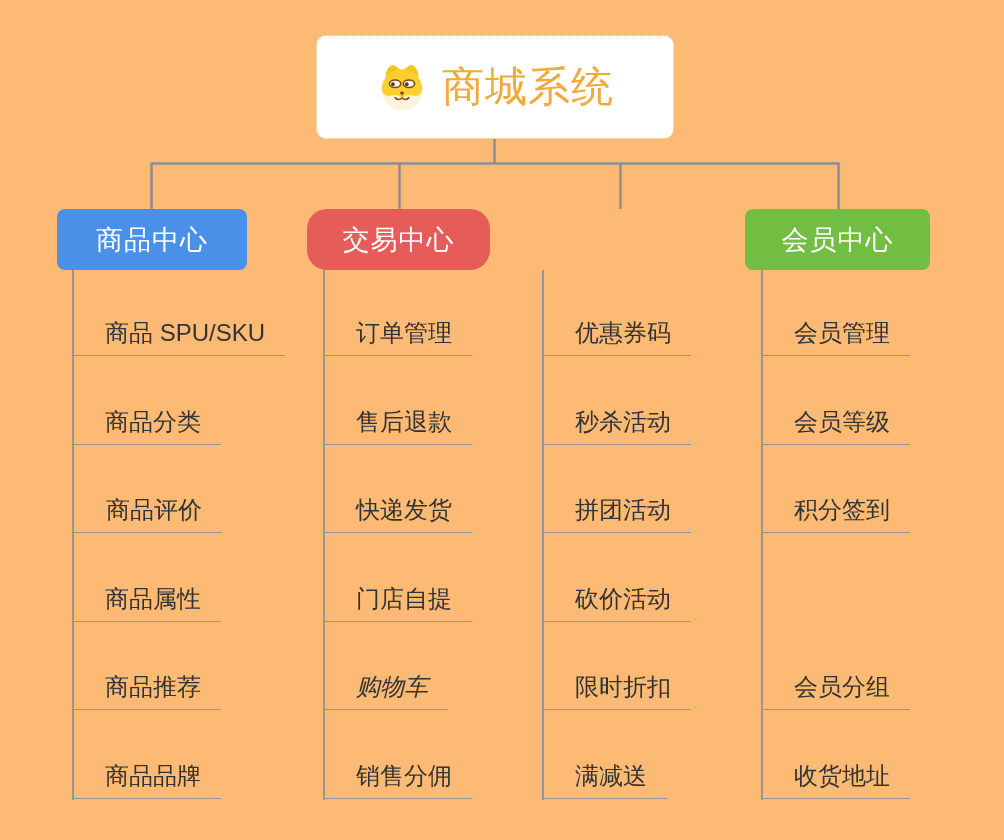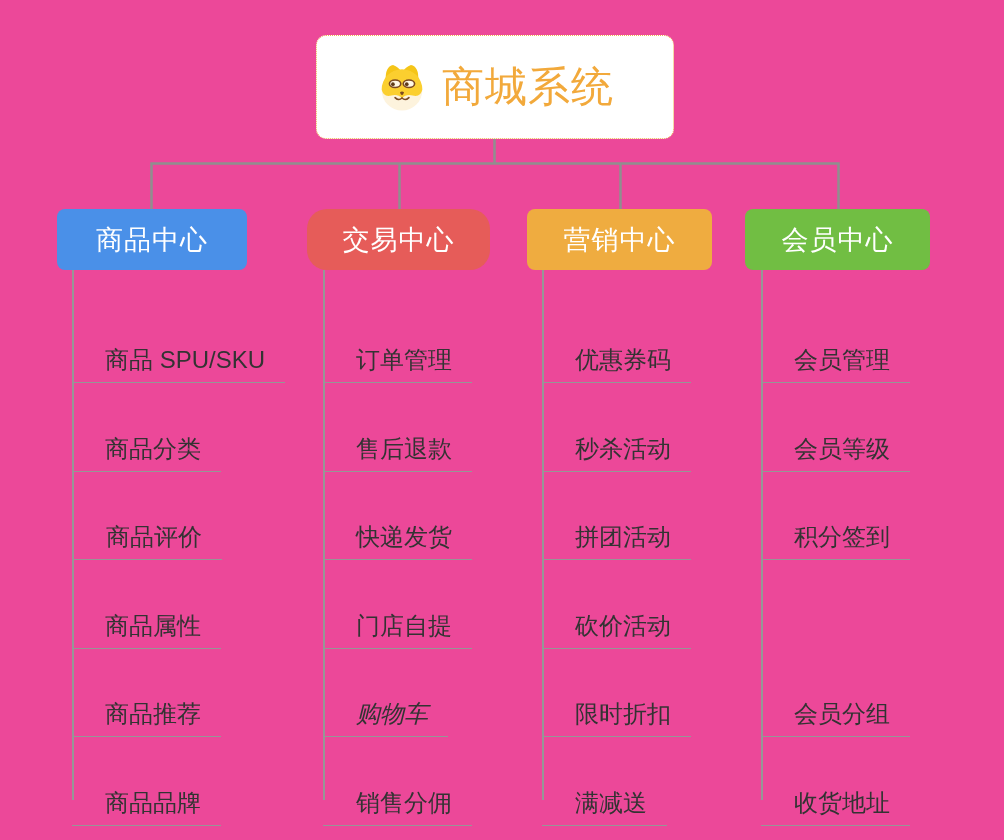--- a/index.html
+++ b/index.html
@@ -3,21 +3,21 @@
 <meta charset="utf-8">
 <style>
   html,body{margin:0;padding:0;}
   body{
     font-family:"Liberation Sans","DejaVu Sans",sans-serif;
     background:#fafafa;
   }
   #canvas{
     position:relative;
     width:1004px;height:840px;
-    background:#ec4899;
+    background:#fdba74;
     overflow:hidden;
   }
   #connector-svg{
     position:absolute;left:0;top:0;
     pointer-events:none;
   }
   
   .root-node{
     position:absolute;
     left:316px;top:35px;
@@ -63,21 +63,20 @@
   
   .child{
     position:absolute;
     white-space:nowrap;
     font-size:24px;
     line-height:30px;
     color:#333333;
     padding:0 20px 7px 33px;
     border-bottom:1.5px solid #969696;
     cursor:default;
-    margin-top:27px;
   }
   .col0{left:72px;}  .col1{left:323px;}  .col2{left:542px;}  .col3{left:761px;}
   .row0{top:318px;}  .row1{top:407px;}  .row2{top:495px;}
   .row3{top:584px;}  .row4{top:672px;}  .row5{top:761px;}
 </style>
 </head>
 <body>
 
 <div id="canvas">
 
@@ -105,23 +104,20 @@
     </svg>
     <span class="root-title" style="color: rgb(242, 169, 59);">商城系统</span>
   </div>
 
   <div class="branch-header" id="h0" style="background-color: rgb(74, 144, 232);">
     <span>商品中心</span>
   </div>
   <div class="branch-header" id="h1" style="background-color: rgb(230, 92, 89);">
     <span>交易中心</span>
   </div>
-  <div class="branch-header" id="h2" style="background-color: rgb(239, 172, 64);">
-    <span>营销中心</span>
-  </div>
   <div class="branch-header" id="h3" style="background-color: rgb(113, 190, 67);">
     <span>会员中心</span>
   </div>
 
   <div class="trunk" id="t0" style="background-color: rgb(150, 150, 150);"></div>
   <div class="trunk" id="t1" style="background-color: rgb(150, 150, 150);"></div>
   <div class="trunk" id="t2" style="background-color: rgb(150, 150, 150);"></div>
   <div class="trunk" id="t3" style="background-color: rgb(150, 150, 150);"></div>
 
   <div class="child col0 row0" style="border-bottom-color: rgb(150, 150, 150);">商品 SPU/SKU</div>

